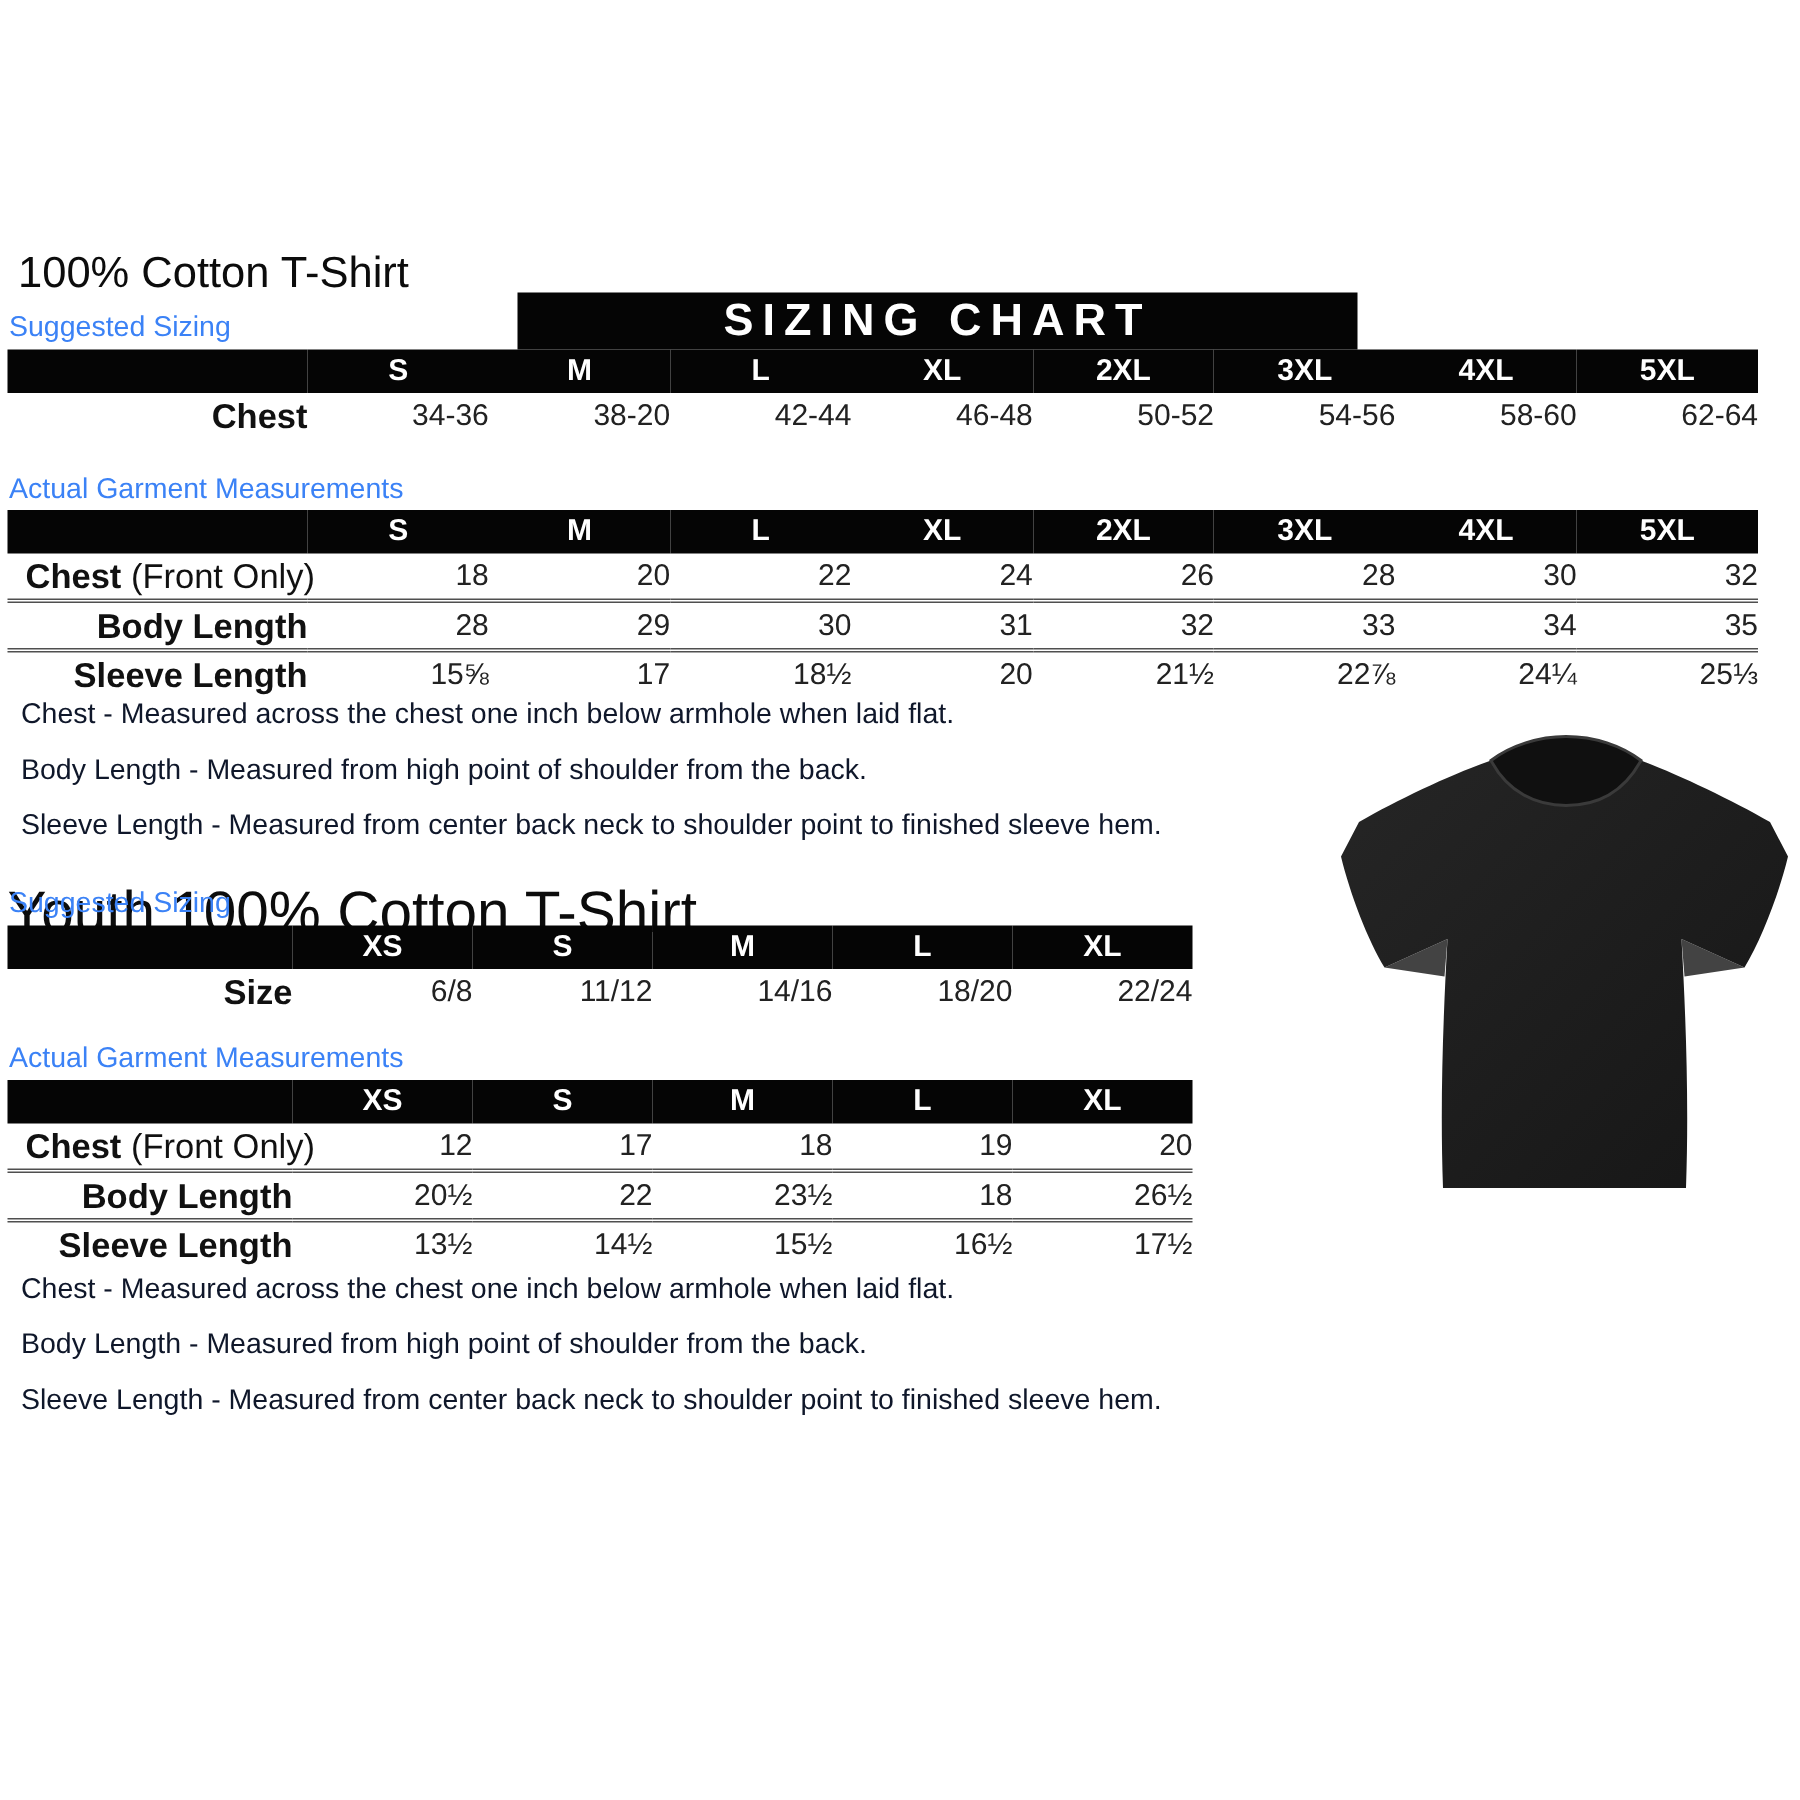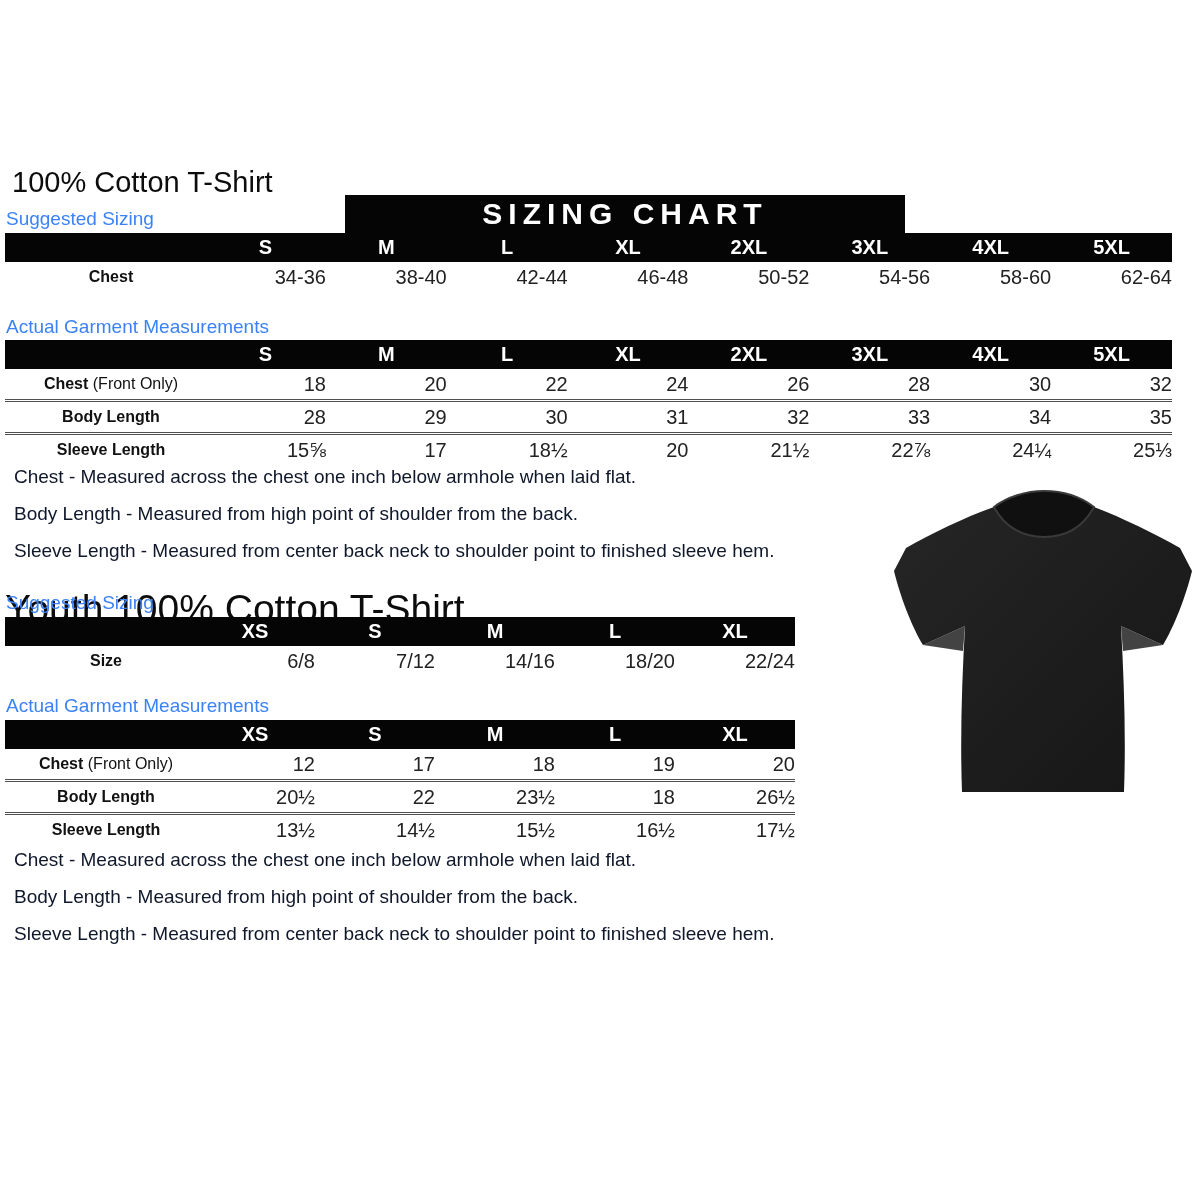--- a/index.html
+++ b/index.html
@@ -19,21 +19,21 @@
   }
 
   .section-label { font-size:19px; font-weight:400; color:#3b82f6; }
 
   table.size-table { border-collapse:collapse; table-layout:fixed; }
   table.size-table thead th {
     background:#050505; color:#ffffff; font-weight:700; font-size:20px;
     height:29px; text-align:center; padding:0;
   }
   table.size-table tbody th {
-    text-align:center; font-weight:700; font-size:16px; color:#111;
+    text-align:right; font-weight:700; font-size:23px; color:#111;
     padding:0 0 0 12px; white-space:nowrap; height:30px;
   }
   table.size-table tbody td {
     text-align:right; font-size:20px; color:#222; height:30px; padding:0;
   }
   table.size-table .suffix { font-weight:400;margin-top:14px; }
   table.size-table.lined tbody tr:not(:last-child) td,
   table.size-table.lined tbody tr:not(:last-child) th {
     border-bottom:3px double #4f4f4f;
   }
@@ -75,21 +75,21 @@
           <th>2XL</th>
           <th>3XL</th>
           <th>4XL</th>
           <th>5XL</th>
         </tr>
       </thead>
       <tbody>
         <tr>
           <th>Chest</th>
           <td>34-36</td>
-          <td>38-40</td>
+          <td>38-20</td>
           <td>42-44</td>
           <td>46-48</td>
           <td>50-52</td>
           <td>54-56</td>
           <td>58-60</td>
           <td>62-64</td>
         </tr>
       </tbody>
     </table>
 
@@ -183,21 +183,21 @@
           <th>S</th>
           <th>M</th>
           <th>L</th>
           <th>XL</th>
         </tr>
       </thead>
       <tbody>
         <tr>
           <th>Size</th>
           <td>6/8</td>
-          <td>7/12</td>
+          <td>11/12</td>
           <td>14/16</td>
           <td>18/20</td>
           <td>22/24</td>
         </tr>
       </tbody>
     </table>
 
   <div class="abs section-label" style="left:6px; top:695px;">Actual Garment Measurements</div>
 
   <table class="abs size-table lined" style="left:5px; top:720px; width:790px;">

